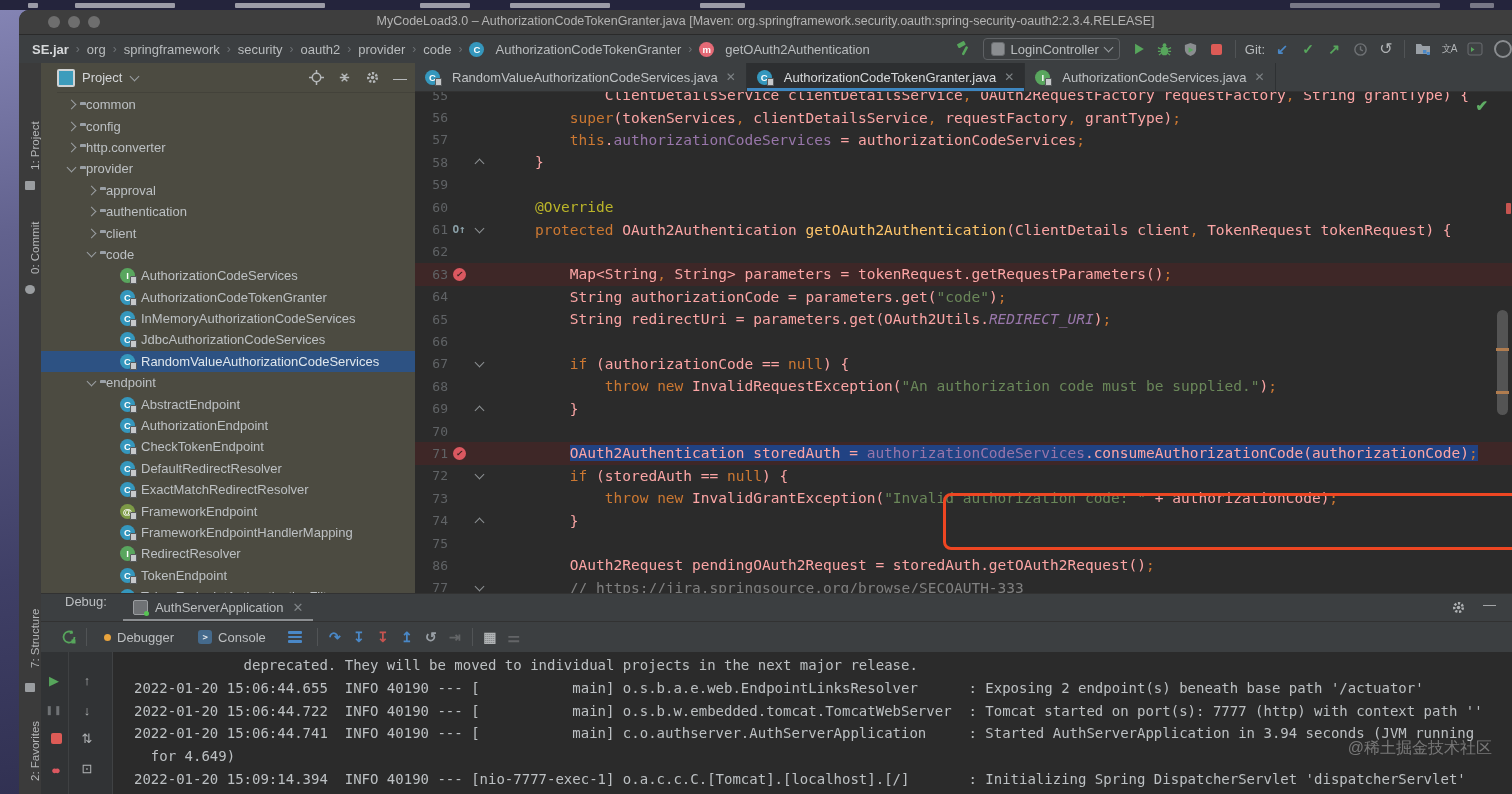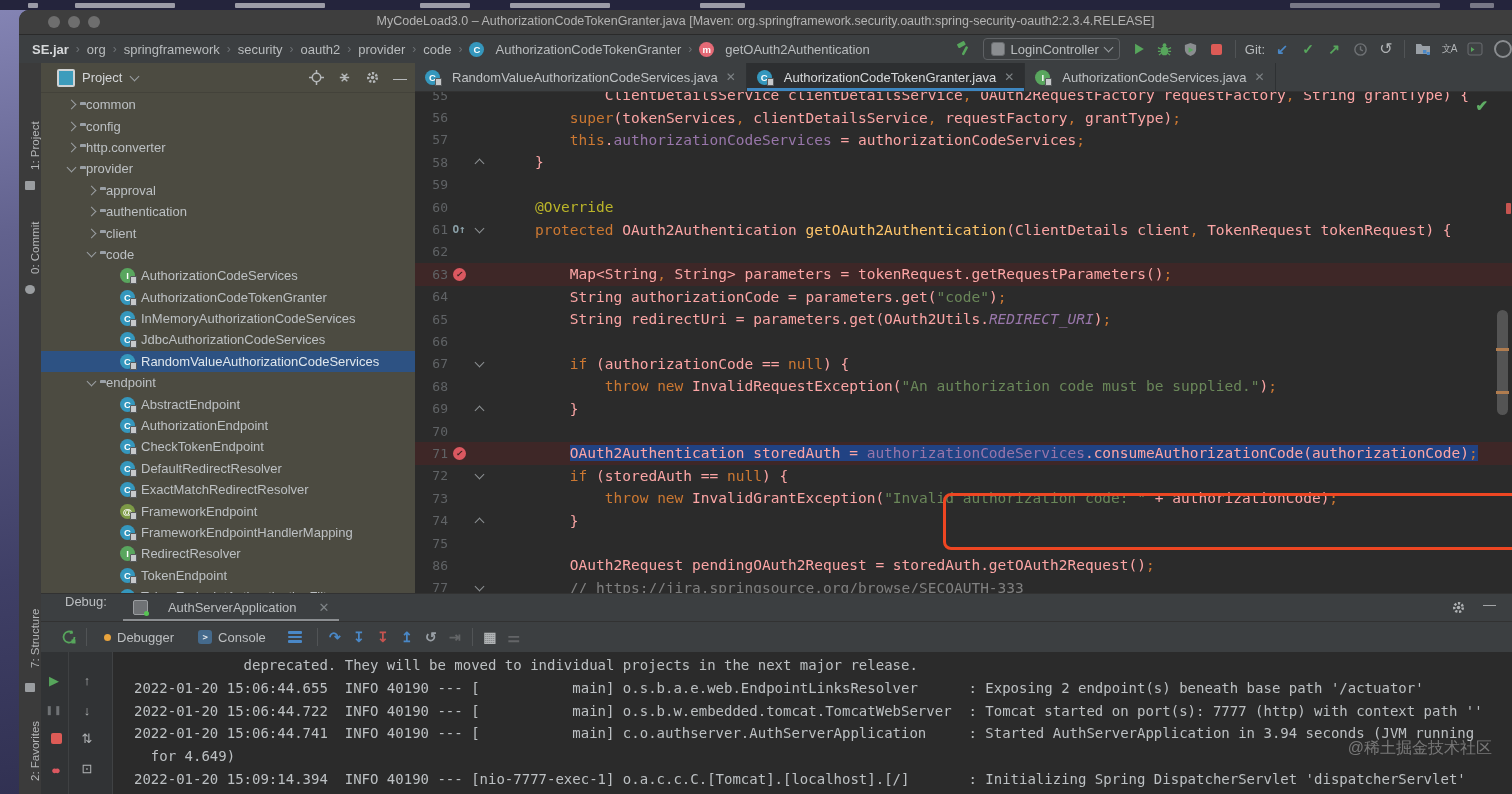--- a/index.html
+++ b/index.html
@@ -38,22 +38,22 @@
   .stop-sq{width:11px;height:11px;background:#dd5b56;border-radius:2px}
   .translate{font-size:10px;color:#b2b5b7;letter-spacing:-1px}
   .part-circle{width:14px;height:14px;border:2px solid #8a8d90;border-radius:50%;margin-left:6px}
   
   .toolstrip{position:absolute;left:0;top:53px;bottom:0;width:22px;background:#3b3b3b;border-right:1px solid #2f2f2f}
   .vlabel{position:absolute;left:0;width:22px;color:#b4b6b8;font-size:11.5px;
     writing-mode:vertical-lr;transform:rotate(180deg);text-align:center;white-space:nowrap}
   .vico{position:absolute;left:6px;width:10px;height:9px;background:#9a9da0;border-radius:1px}
   
   .project{position:absolute;left:22px;top:53px;width:374px;bottom:200px;background:#4c4b41;overflow:hidden}
-  .proj-head{position:absolute;left:0;top:0;right:0;height:29px;display:flex;align-items:center;
-    padding-left:16px;color:#d3d5d7;font-size:13px;gap:7px;border-bottom:1px solid #43423a}
+  .proj-head{position:absolute;left:16px;top:0;right:0;height:29px;display:flex;align-items:center;
+    padding-left:0;color:#d3d5d7;font-size:13px;gap:7px;border-bottom:1px solid #43423a}
   .proj-ico{width:14px;height:14px;background:#3d9cbc;border:2px solid #d0d3d5;border-radius:2px}
   .proj-head .chev{margin-left:2px}
   .proj-actions{position:absolute;right:8px;top:0;height:29px;display:flex;align-items:center;gap:13px;color:#b6b9bb}
   .tree{position:absolute;left:0;top:31px;right:0;bottom:0;font-size:13px;color:#bcc0c3}
   .tree-row{height:21.4px;display:flex;align-items:center;white-space:nowrap}
   .tree-row.selected{background:#2d5283;color:#dfe6ec}
   .chevslot{width:17px;display:flex;justify-content:center;flex:none}
   .chev{display:inline-block;width:6px;height:6px;border-right:1.6px solid #9b9fa3;border-bottom:1.6px solid #9b9fa3}
   .chev.down{transform:rotate(45deg);margin-top:-3px}
   .chev.right{transform:rotate(-45deg)}
@@ -91,21 +91,21 @@
   .sel{background:#214283}
   .focus-rect{position:absolute;left:528px;top:430px;width:921px;height:51px;border:3px solid #ee4622;border-radius:8px;z-index:6;pointer-events:none}
   .ok-check{position:absolute;right:24px;top:34px;color:#5fad65;font-size:15px;font-weight:bold;z-index:5}
   .vscroll{position:absolute;right:4px;top:247px;width:11px;height:105px;background:rgba(160,160,160,.35);border-radius:6px}
   .stripe-mark{position:absolute;right:3px;width:13px;height:3px;background:#b07c4f}
   .stripe-bp{position:absolute;right:1px;top:140px;width:5px;height:11px;background:#c75450;border-radius:1px}
   
   .debug{position:absolute;left:22px;right:0;bottom:0;height:200px;background:#3c3f41;border-top:1px solid #323232}
   .dbg-head{position:absolute;left:0;top:0;right:0;height:27px;display:flex;align-items:flex-start;font-size:13px;color:#bcbfc1}
   .dbg-label{margin-left:24px;margin-right:16px}
-  .dbg-tab{display:flex;align-items:center;gap:20px;height:100%;padding:0 10px;box-shadow:inset 0 -2px 0 #8b8e91}
+  .dbg-tab{display:flex;align-items:center;gap:7px;height:100%;padding:0 10px;box-shadow:inset 0 -2px 0 #8b8e91}
   .app-ico{width:13px;height:13px;background:#7e8訳184;border:1px solid #9a9da0;border-radius:2px;position:relative;background:#6f7275}
   .app-ico::after{content:"";position:absolute;right:-2px;bottom:-2px;width:5px;height:5px;border-radius:50%;background:#57c454}
   .dbg-head .x{color:#7f8487;margin-left:2px}
   .dbg-gear{position:absolute;right:46px;top:6px}
   .dbg-hide{position:absolute;right:16px;top:3px;color:#b0b3b5;font-size:13px}
   .dbg-tools{position:absolute;left:0;top:27px;right:0;height:30px;border-top:1px solid #323232;border-bottom:1px solid #323232;
     display:flex;align-items:center;font-size:13px;color:#bcbfc1}
   .dtab{display:flex;align-items:center;gap:6px;padding:0 12px;height:100%}
   .dtab .dot{width:7px;height:7px;border-radius:50%;background:#e8a33d}
   .console-ico{width:14px;height:14px;border-radius:3px;background:#456a8c;color:#e8eaec;font:bold 9px "DejaVu Sans Mono",monospace;

